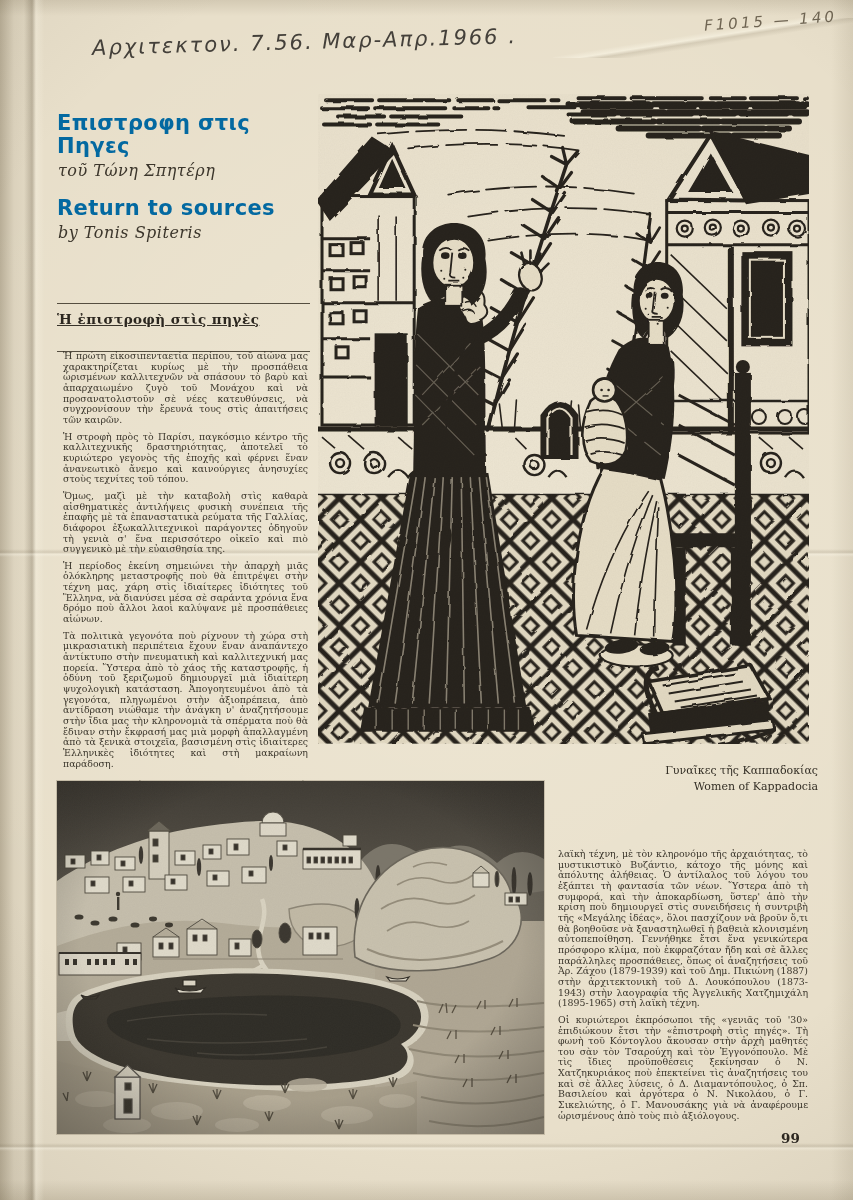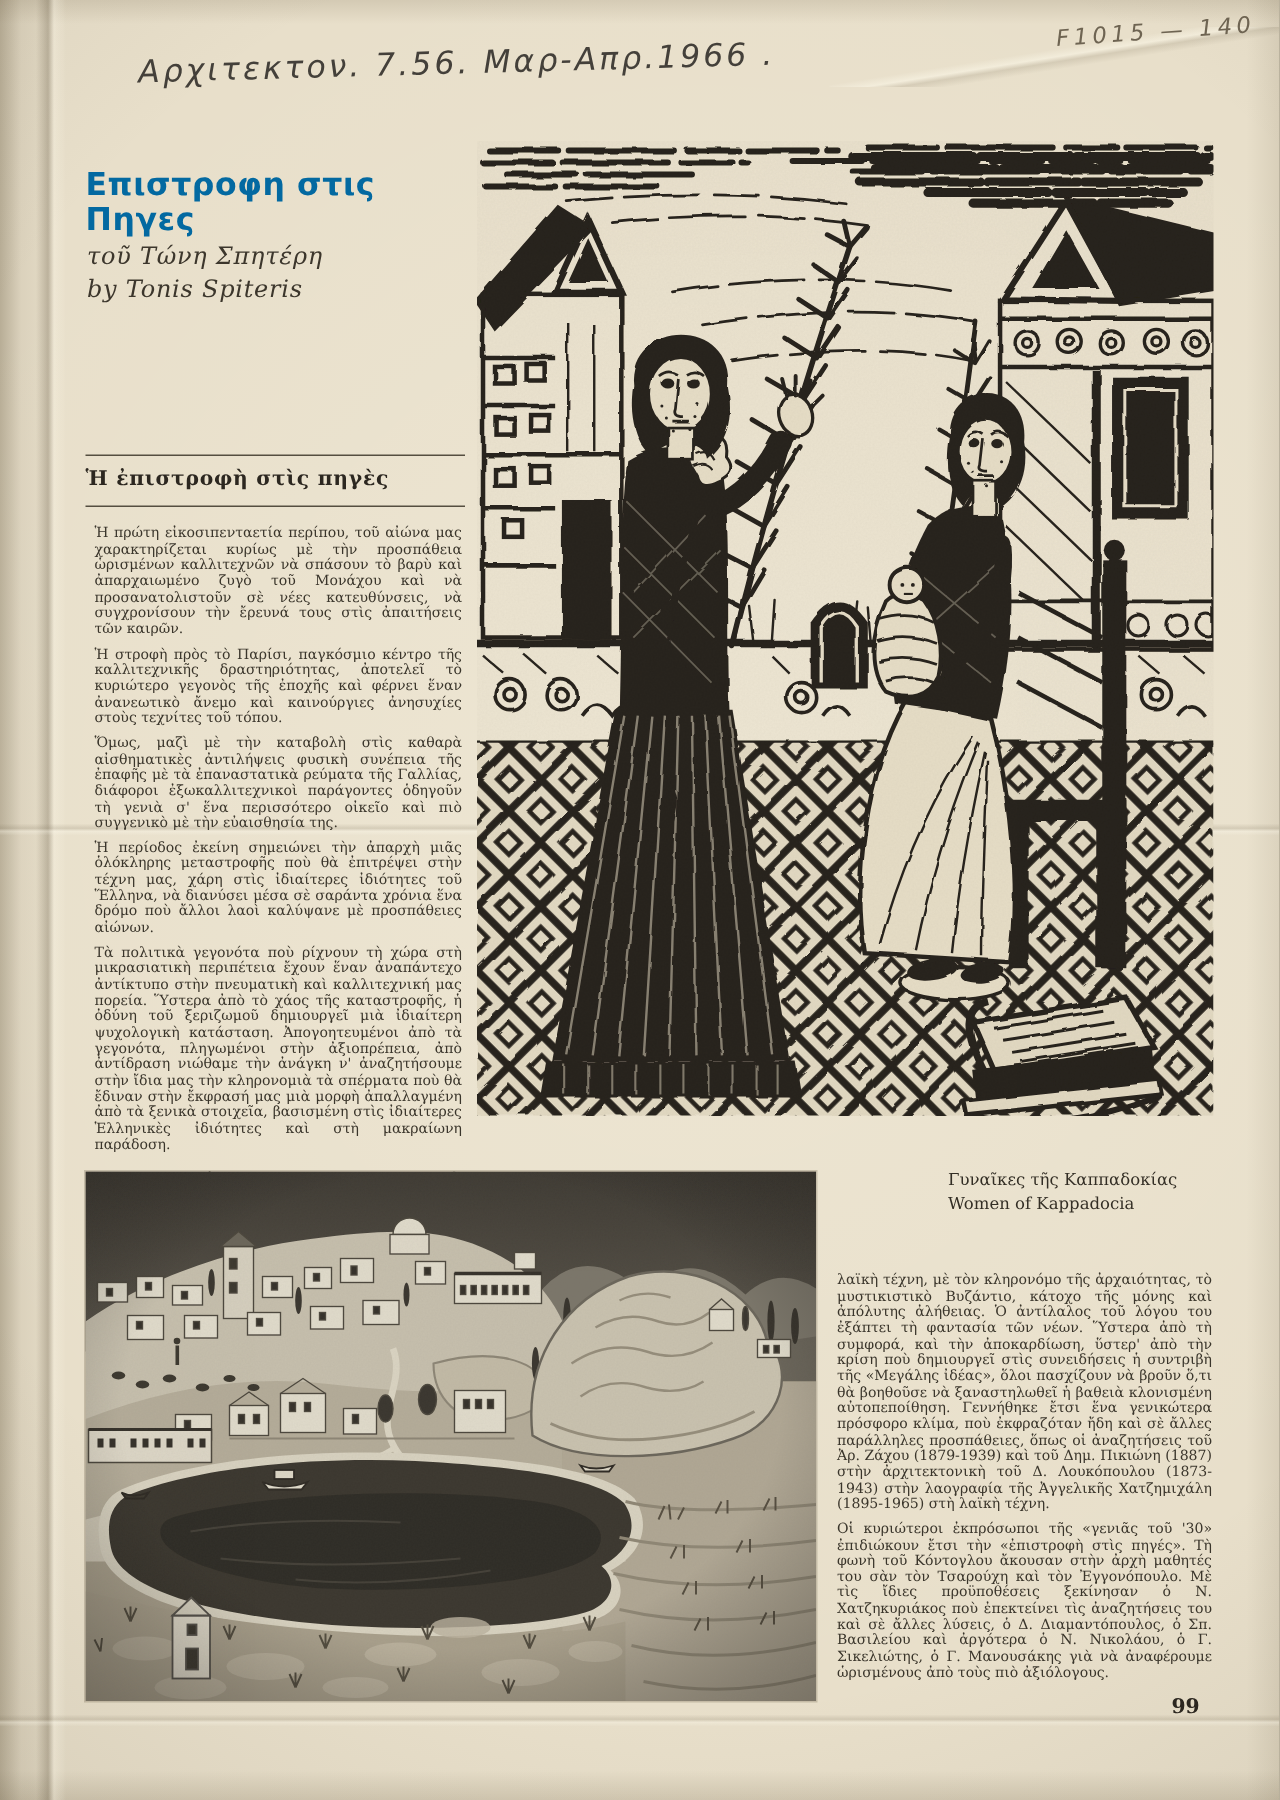--- a/index.html
+++ b/index.html
@@ -25,33 +25,33 @@
   .hw-main{left:92px;top:30px;font-size:21px;transform:rotate(-1.6deg);}
   .hw-code{right:16px;top:12px;font-size:15px;color:#6e6452;transform:rotate(-4deg);letter-spacing:3px;}
 
   .title-block{position:absolute;left:57px;top:112px;width:252px;}
   .title{font-family:"DejaVu Sans",sans-serif;font-weight:bold;font-size:21px;line-height:23px;
     color:#0369a1;letter-spacing:.4px;margin:0;}
   .byline{font-size:16px;font-style:italic;color:#3c362c;margin:3px 0 0 1px;letter-spacing:.5px;}
   .title-en{margin-top:17px;}
 
   .section-head{position:absolute;left:57px;top:303px;width:253px;
-    border-top:1.5px solid #554e40;border-bottom:1.5px solid #554e40;padding:7px 0 10px 0;}
+    border-top:1.5px solid #554e40;border-bottom:1.5px solid #554e40;padding:7px 0 24px 0;text-decoration:underline;}
   .section-head h2{margin:0;font-size:13.5px;font-weight:bold;color:#2c2720;letter-spacing:.5px;}
 
   .col{position:absolute;font-size:9.4px;line-height:10.65px;text-align:justify;color:#3a352b;}
   .col p{margin:6px;}
   .col-left{left:57px;top:345px;width:257px;}
   .col-right{left:552px;top:843px;width:262px;}
 
   .caption-row{position:absolute;left:57px;top:752px;width:484px;display:flex;
     justify-content:center;align-items:baseline;font-size:11px;color:#332e25;margin-top:28px;}
   .cap-gr{font-weight:bold;letter-spacing:.4px;}
   .cap-en{font-weight:bold;}
-  .caption-right{position:absolute;left:632px;top:779px;width:186px;text-align:left;
+  .caption-right{position:absolute;left:632px;top:763px;width:186px;text-align:right;
     font-size:11px;line-height:16px;color:#332e25;}
 
   .fig{position:absolute;}
   .fig-woodcut{left:318px;top:94px;width:491px;height:650px;}
   .fig-painting{left:57px;top:781px;width:487px;height:353px;box-shadow:0 0 0 1px rgba(90,80,60,.25);}
 
   .pageno{position:absolute;left:781px;top:1130px;font-size:13.5px;font-weight:bold;color:#2c2720;}
 </style>
 </head>
 <body>
@@ -63,20 +63,21 @@
   <div class="crease-h" style="top:549px;"></div>
   <div class="crease-h" style="top:1143px;"></div>
   <div class="crease-d"></div>
 
   <div class="handwriting hw-main">Αρχιτεκτον. 7.56.  Μαρ-Απρ.1966 .</div>
   <div class="handwriting hw-code">F1015 — 140</div>
 
   <div class="title-block">
     <h1 class="title">Επιστροφη στις Πηγες</h1>
     <div class="byline">τοῦ Τώνη Σπητέρη</div>
+    <h1 class="title title-en">Return to sources</h1>
     <div class="byline">by Tonis Spiteris</div>
   </div>
 
   <div class="section-head">
     <h2>Ἡ ἐπιστροφὴ στὶς πηγὲς</h2>
   </div>
 
   <div class="col col-left">
     <p>Ἡ πρώτη εἰκοσιπενταετία περίπου, τοῦ αἰώνα μας χαρακτηρίζεται κυρίως μὲ τὴν προσπάθεια ὡρισμένων καλλιτεχνῶν νὰ σπάσουν τὸ βαρὺ καὶ ἀπαρχαιωμένο ζυγὸ τοῦ Μονάχου καὶ νὰ προσανατολιστοῦν σὲ νέες κατευθύνσεις, νὰ συγχρονίσουν τὴν ἔρευνά τους στὶς ἀπαιτήσεις τῶν καιρῶν.</p>
     <p>Ἡ στροφὴ πρὸς τὸ Παρίσι, παγκόσμιο κέντρο τῆς καλλιτεχνικῆς δραστηριότητας, ἀποτελεῖ τὸ κυριώτερο γεγονὸς τῆς ἐποχῆς καὶ φέρνει ἕναν ἀνανεωτικὸ ἄνεμο καὶ καινούργιες ἀνησυχίες στοὺς τεχνίτες τοῦ τόπου.</p>

